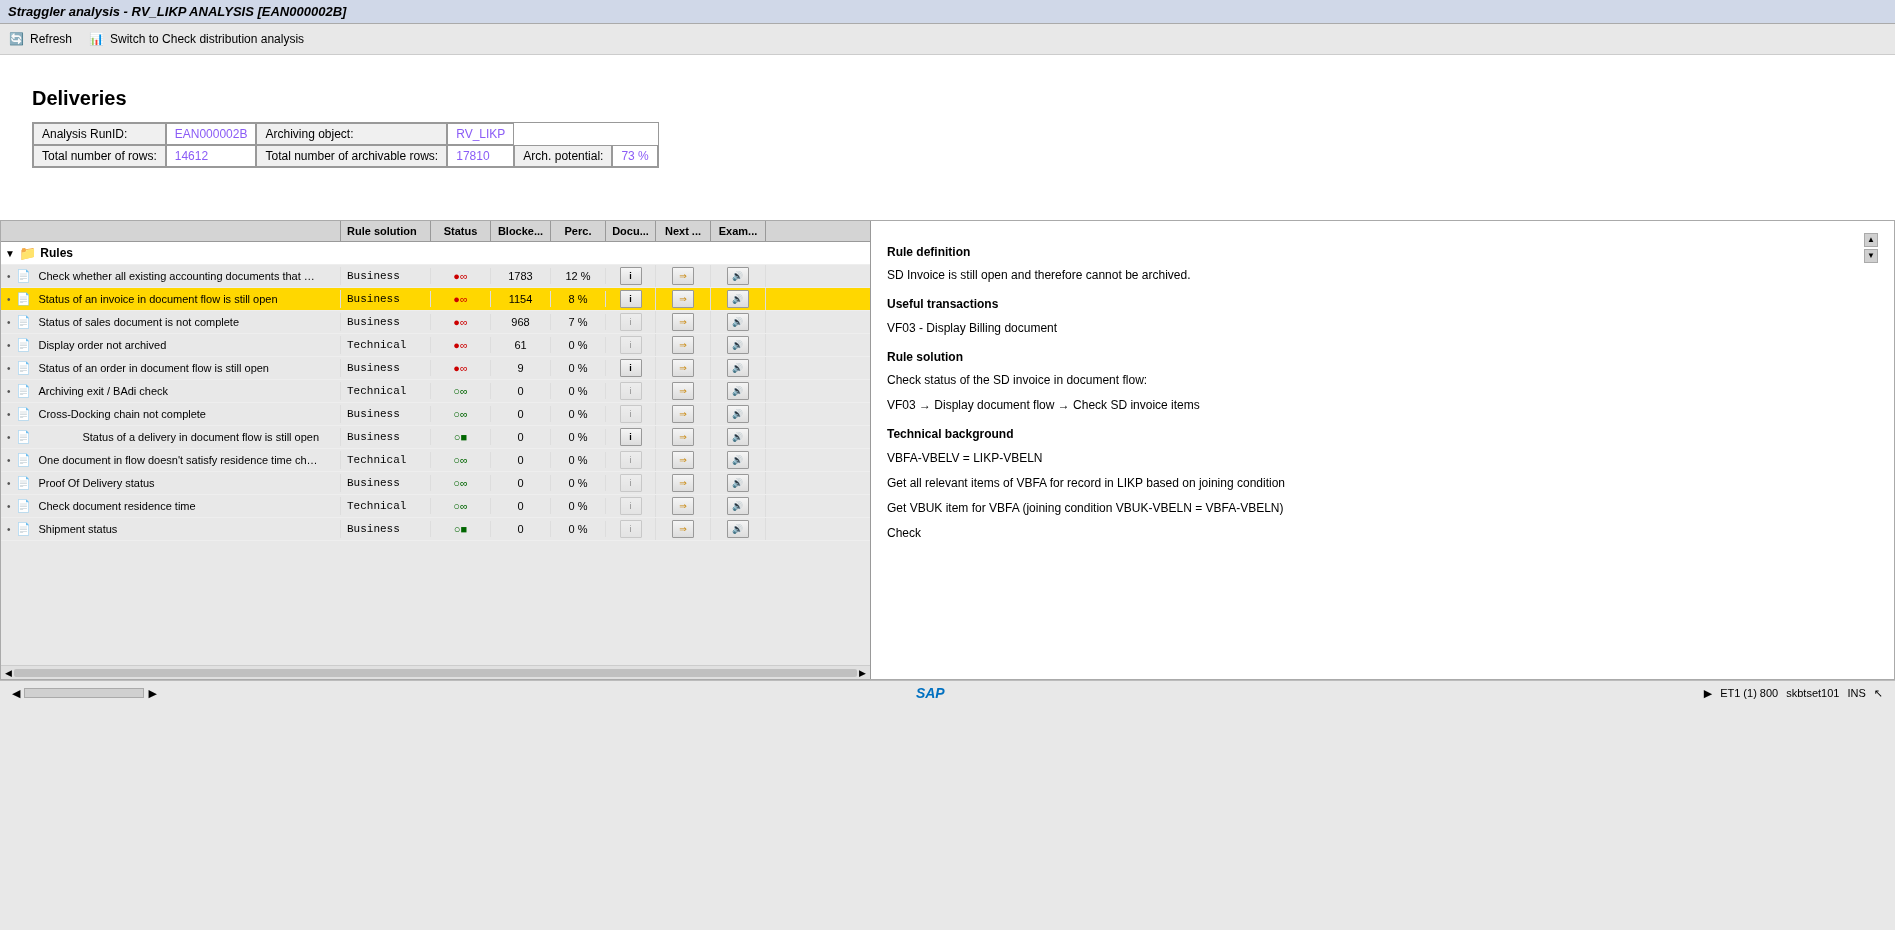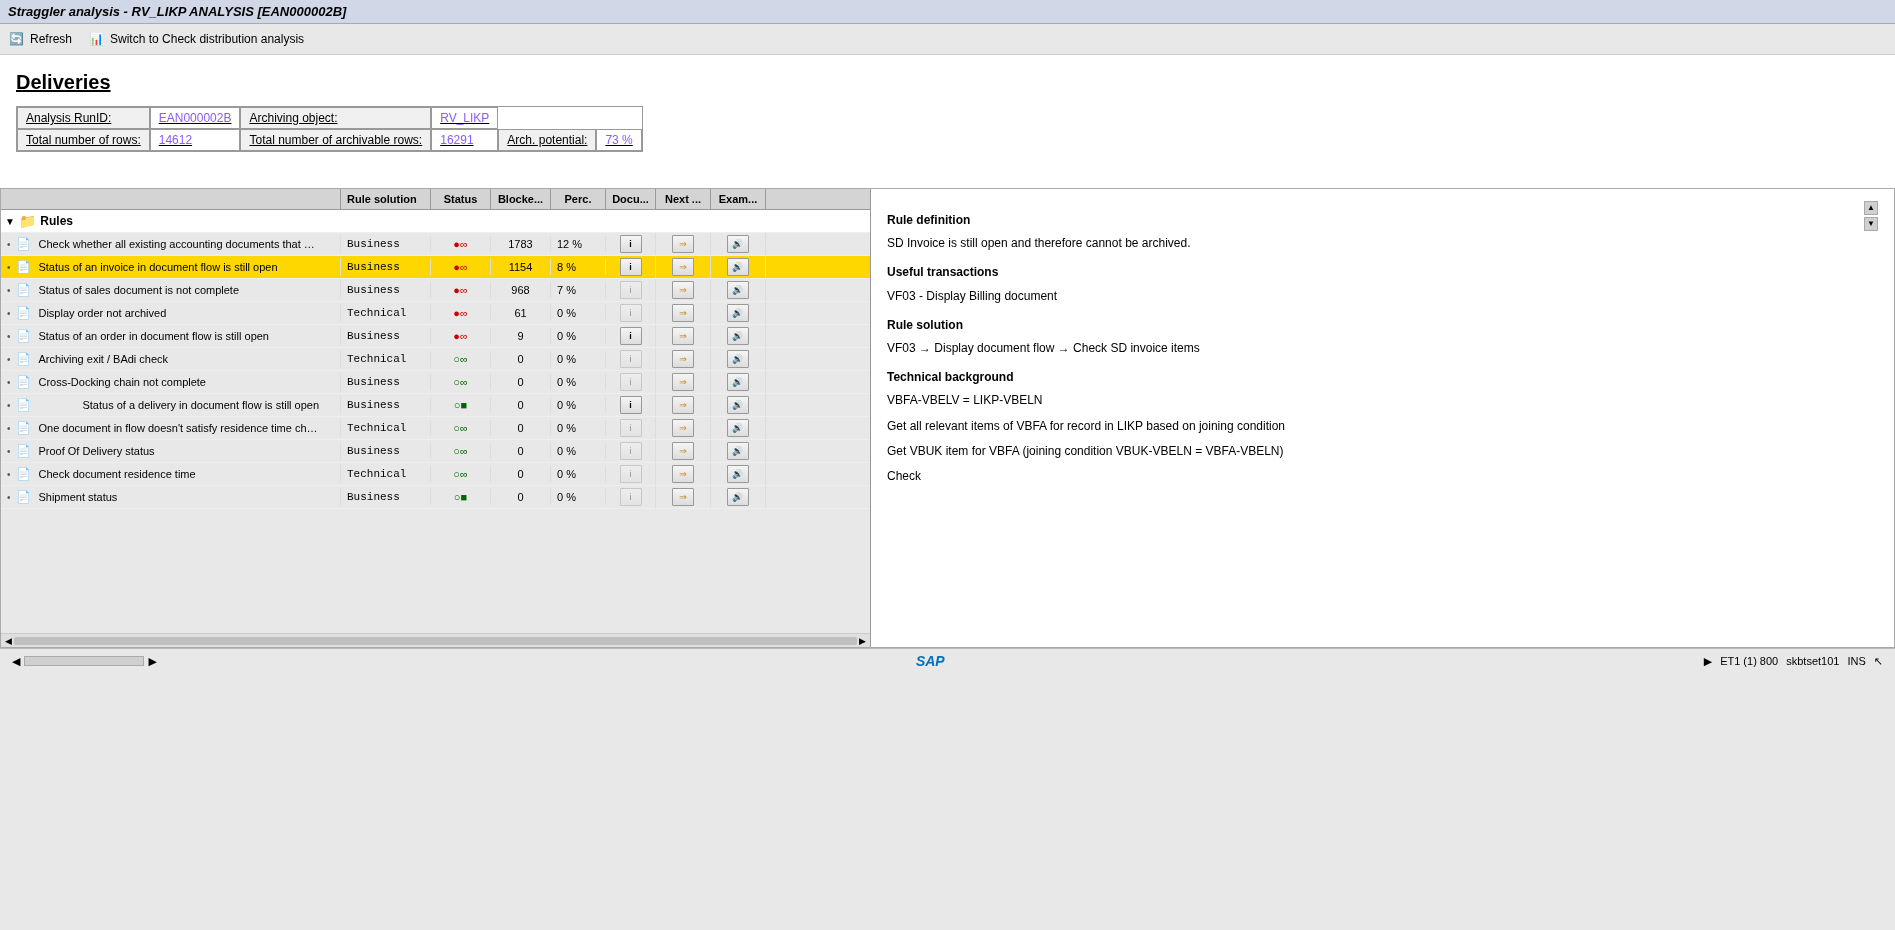--- a/index.html
+++ b/index.html
@@ -37,22 +37,21 @@
     .toolbar-icon {
       width: 18px;
       height: 18px;
       display: inline-flex;
       align-items: center;
       justify-content: center;
     }
 
     #content-area {
       background: #fff;
-      padding: 16px;
-      text-decoration: underline;
+      padding: 32px;
     }
 
     #page-title {
       font-size: 20px;
       font-weight: bold;
       margin-bottom: 12px;
     }
 
     #info-grid {
       display: grid;
@@ -141,21 +140,21 @@
       padding: 2px 6px;
       border-right: 1px solid #ddd;
       overflow: hidden;
       white-space: nowrap;
     }
 
     .td-rule { flex: 0 0 340px; display: flex; align-items: center; gap: 4px; }
     .td-solution { flex: 0 0 90px; font-family: Liberation Mono, monospace; }
     .td-status { flex: 0 0 60px; text-align: center; display: flex; align-items: center; justify-content: center; }
     .td-blocked { flex: 0 0 60px; text-align: center; }
-    .td-perc { flex: 0 0 55px; text-align: left; }
+    .td-perc { flex: 0 0 55px; text-align: center; }
     .td-docu { flex: 0 0 50px; text-align: center; }
     .td-next { flex: 0 0 55px; text-align: center; }
     .td-exam { flex: 0 0 55px; text-align: center; }
 
     .btn-icon {
       display: inline-flex;
       align-items: center;
       justify-content: center;
       width: 22px;
       height: 18px;
@@ -258,21 +257,21 @@
   <div id="info-grid">
     <div class="info-cell">Analysis RunID:</div>
     <div class="info-cell value">EAN000002B</div>
     <div class="info-cell">Archiving object:</div>
     <div class="info-cell value">RV_LIKP</div>
     <div class="info-cell" style="border:none;background:transparent;"></div>
     <div class="info-cell" style="border:none;background:transparent;"></div>
     <div class="info-cell">Total number of rows:</div>
     <div class="info-cell value">14612</div>
     <div class="info-cell">Total number of archivable rows:</div>
-    <div class="info-cell value">16291</div>
+    <div class="info-cell value">17810</div>
     <div class="info-cell">Arch. potential:</div>
     <div class="info-cell value">73 %</div>
   </div>
 </div>
 
 <div id="main-split">
 
   <div id="left-panel">
 
     <div id="table-header">
@@ -570,20 +569,21 @@
   </div>
 
   <div id="right-panel">
     <div style="display:flex; justify-content:space-between; align-items:flex-start;">
       <div>
         <h3>Rule definition</h3>
         <p>SD Invoice is still open and therefore cannot be archived.</p>
         <h3>Useful transactions</h3>
         <p>VF03 - Display Billing document</p>
         <h3>Rule solution</h3>
+        <p>Check status of the SD invoice in document flow:</p>
         <p>VF03 → Display document flow → Check SD invoice items</p>
         <h3>Technical background</h3>
         <p>VBFA-VBELV = LIKP-VBELN</p>
         <p>Get all relevant items of VBFA for record in LIKP based on joining condition</p>
         <p>Get VBUK item for VBFA (joining condition VBUK-VBELN = VBFA-VBELN)</p>
         <p>Check</p>
       </div>
       <div style="display:flex; flex-direction:column; gap:2px; margin-left:8px;">
         <div class="vert-scroll-btn">▲</div>
         <div class="vert-scroll-btn">▼</div>

